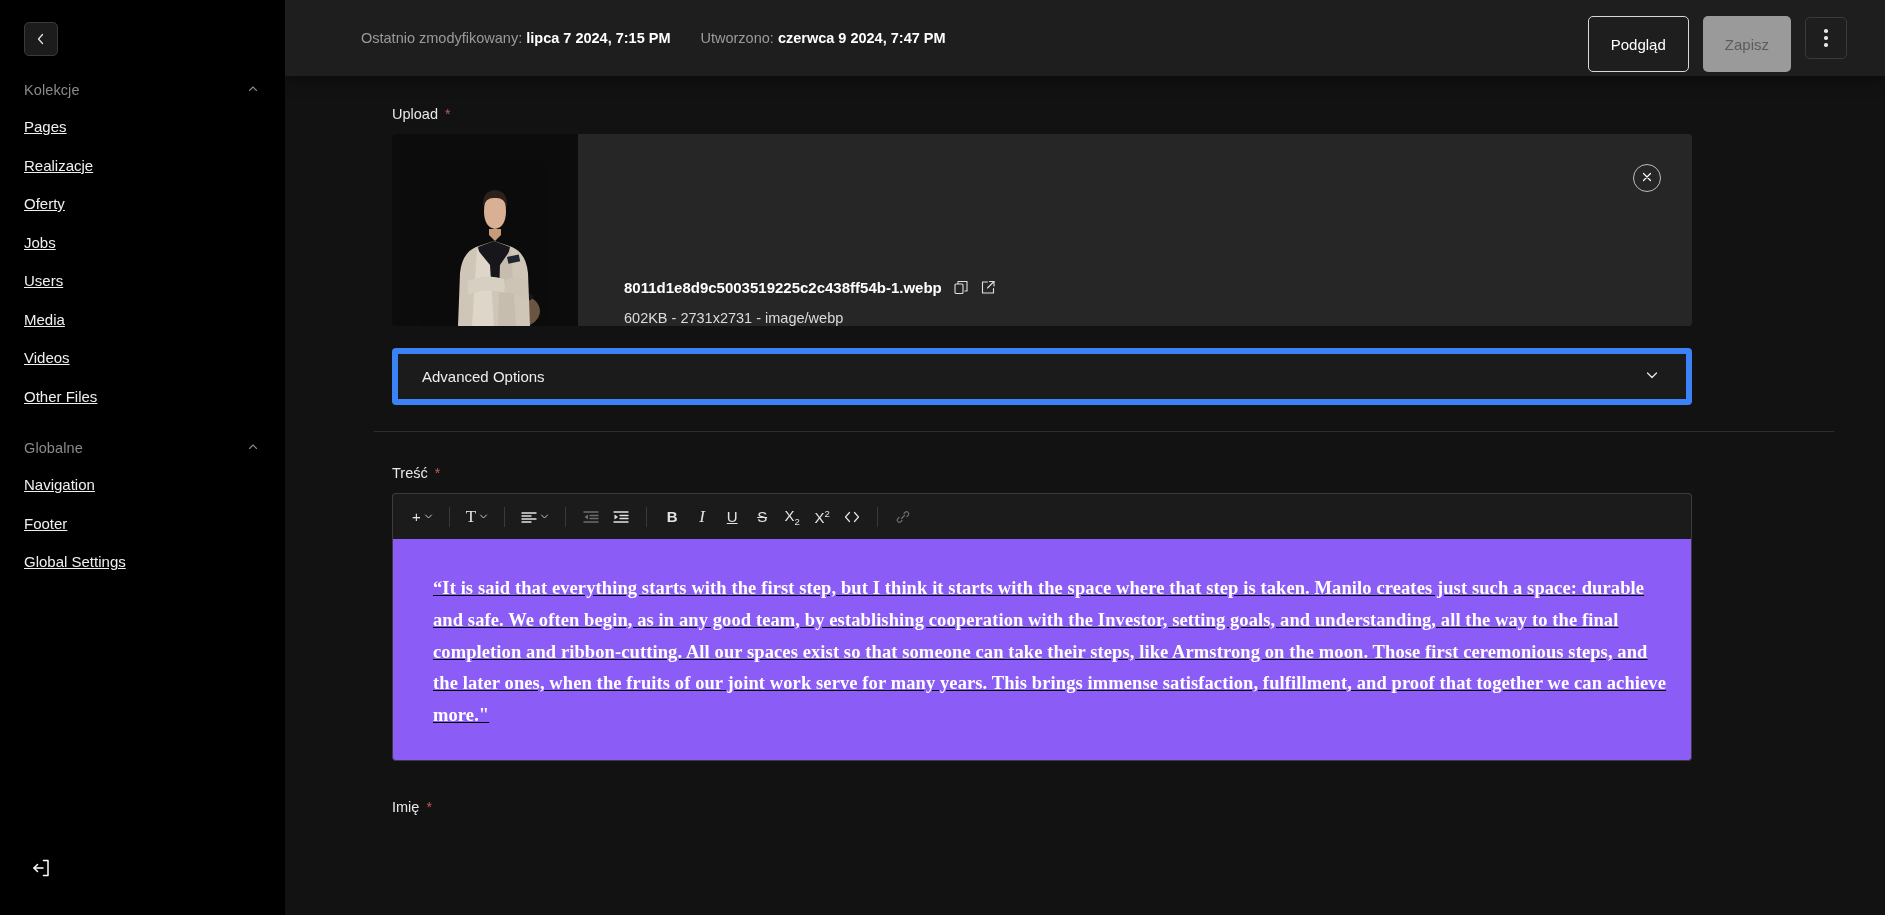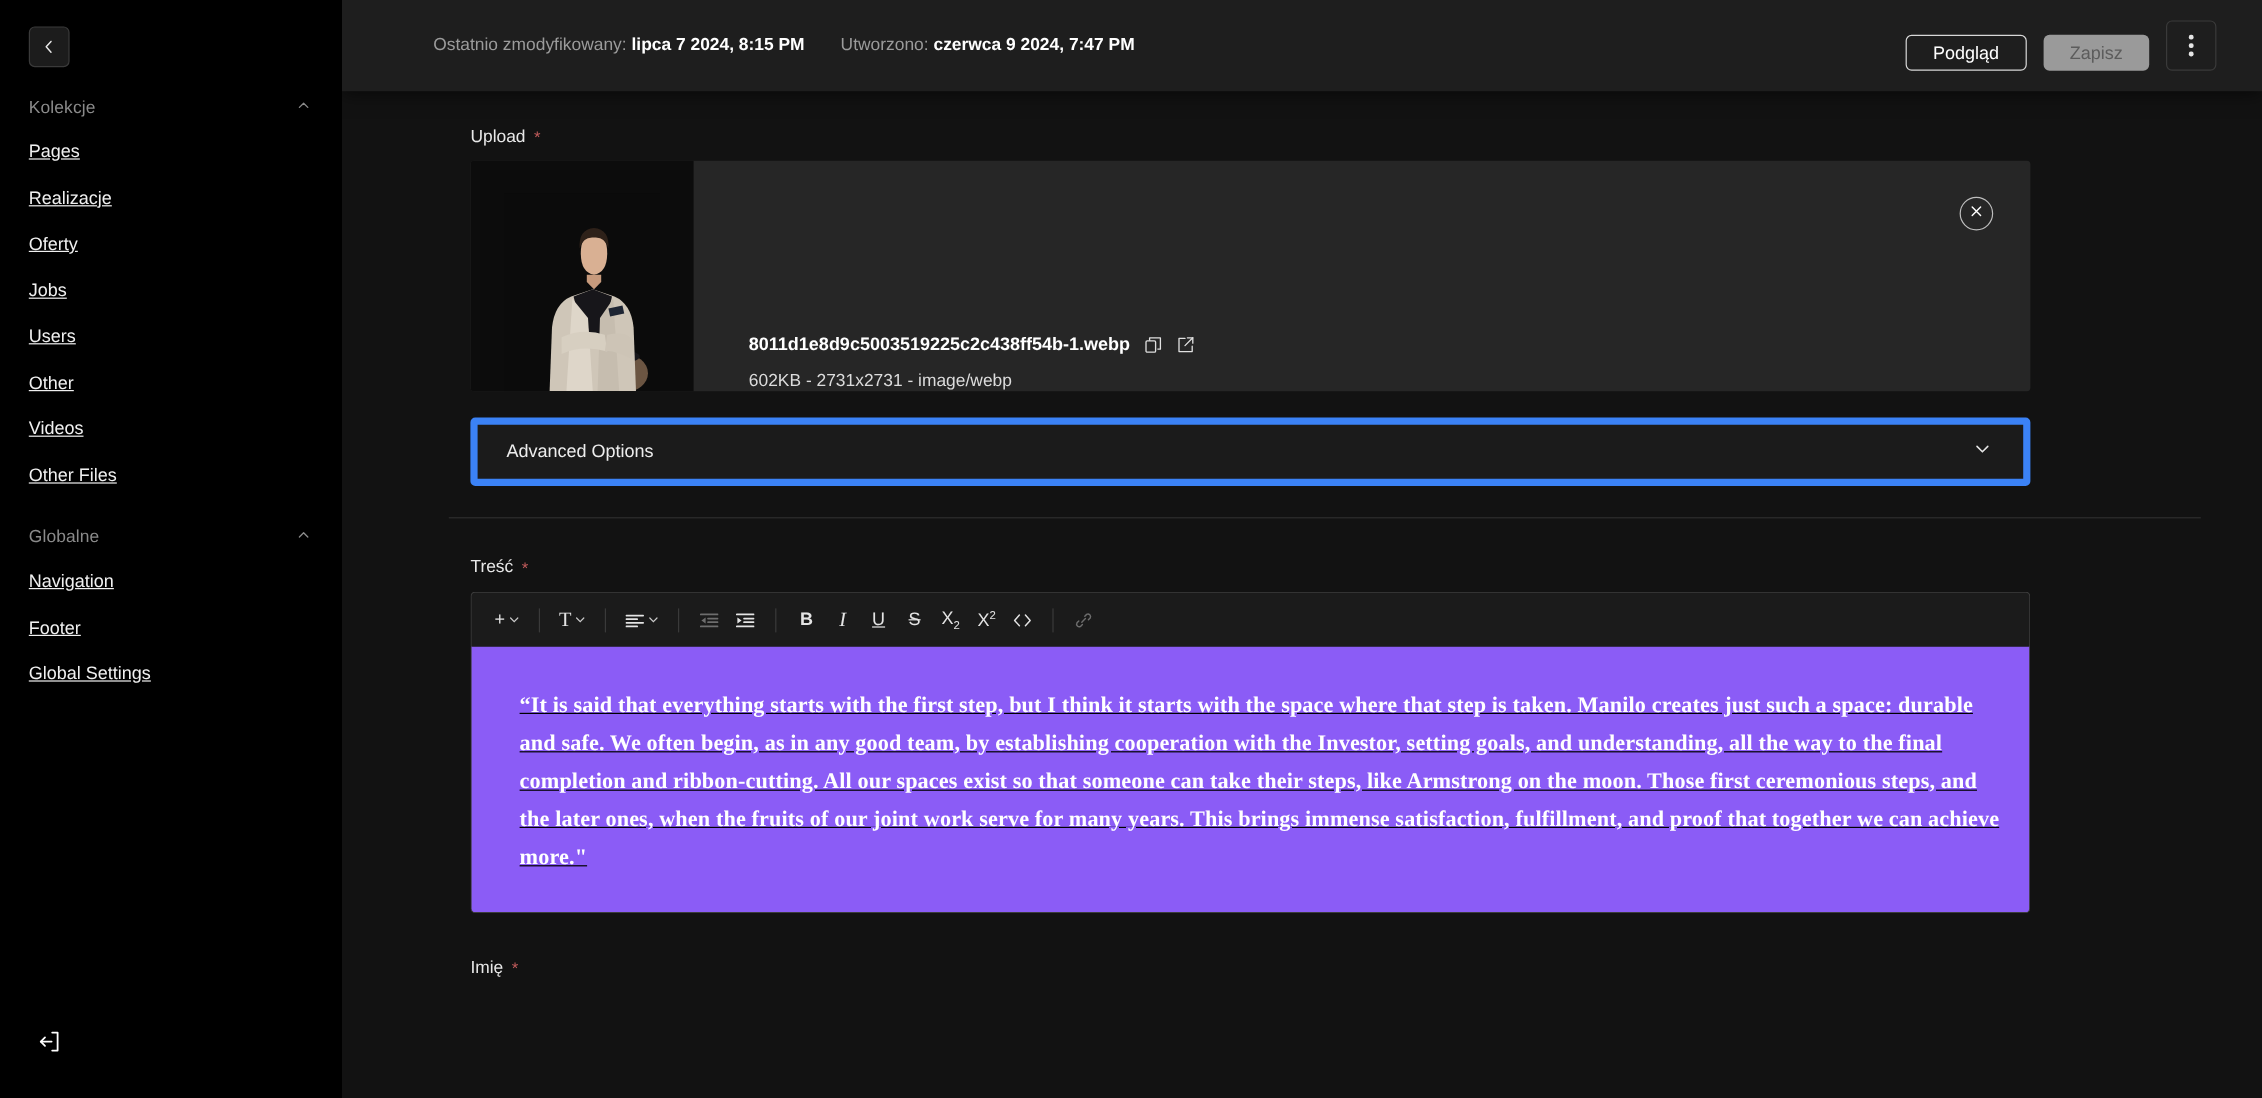--- a/index.html
+++ b/index.html
@@ -67,21 +67,21 @@
     padding: 0 38px 0 76px;
     position: relative; z-index: 5;
     box-shadow: 0 2px 14px rgba(0,0,0,.55);
   }
   .meta-group { display: flex; align-items: baseline; gap: 30px; flex: 1; }
   .meta { font-size: 14.5px; white-space: nowrap; }
   .meta .k { color: #9b9b9b; }
   .meta .v { color: #ffffff; font-weight: bold; }
   .topbar-actions { display: flex; align-items: center; gap: 14px; }
   .btn {
-    height: 30px; border-radius: 5px;
+    height: 56px; border-radius: 5px;
     font-size: 15px; padding: 0 22px;
     display: flex; align-items: center; justify-content: center;
     cursor: pointer; white-space: nowrap; margin-top: 12px;
   }
   .btn-outline { border: 1px solid #d8d8d8; color: #ffffff; background: transparent; }
   .btn-disabled { background: #9a9a9a; color: #5c5c5c; border: none; }
   .btn-icon {
     width: 42px; height: 42px; border-radius: 5px;
     border: 1px solid #3a3a3a; background: transparent;
     display: flex; align-items: center; justify-content: center;
@@ -219,21 +219,21 @@
         <svg width="12" height="12" viewBox="0 0 12 12" fill="none">
           <path d="M2.5 7.5 L6 4 L9.5 7.5" stroke="#8a8a8a" stroke-width="1.1" stroke-linecap="round" stroke-linejoin="round"></path>
         </svg>
       </span>
     </div>
     <div class="nav-item">Pages</div>
     <div class="nav-item">Realizacje</div>
     <div class="nav-item">Oferty</div>
     <div class="nav-item">Jobs</div>
     <div class="nav-item">Users</div>
-    <div class="nav-item">Other</div>
+    <div class="nav-item">Media</div>
     <div class="nav-item">Videos</div>
     <div class="nav-item">Other Files</div>
 
     <div class="nav-section" style="margin-top:14px">
       <span class="nav-section-label">Globalne</span>
       <span>
         <svg width="12" height="12" viewBox="0 0 12 12" fill="none">
           <path d="M2.5 7.5 L6 4 L9.5 7.5" stroke="#8a8a8a" stroke-width="1.1" stroke-linecap="round" stroke-linejoin="round"></path>
         </svg>
       </span>
@@ -255,21 +255,21 @@
     </div>
   </div>
 </aside>
 
 <main class="main">
 
   <header class="topbar">
     <div class="meta-group">
       <div class="meta">
         <span class="k">Ostatnio zmodyfikowany:</span>
-        <span class="v">lipca 7 2024, 8:15 PM</span>
+        <span class="v">lipca 7 2024, 7:15 PM</span>
       </div>
       <div class="meta">
         <span class="k">Utworzono:</span>
         <span class="v">czerwca 9 2024, 7:47 PM</span>
       </div>
     </div>
     <div class="topbar-actions">
       <div class="btn btn-outline">Podgląd</div>
       <div class="btn btn-disabled">Zapisz</div>
       <div class="btn-icon">

